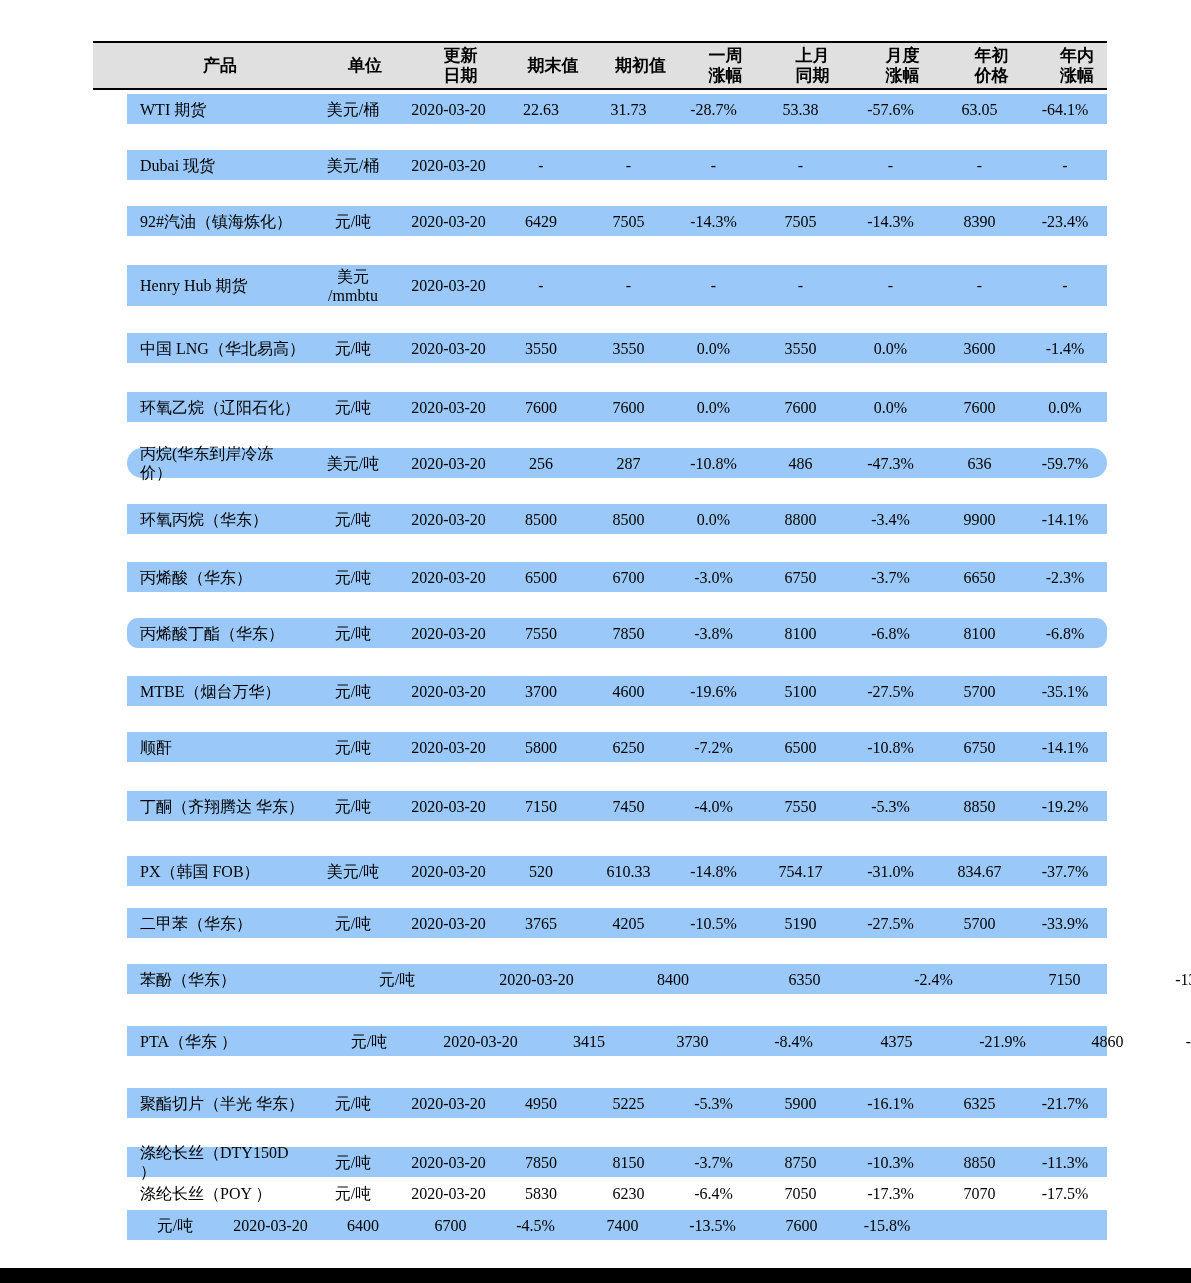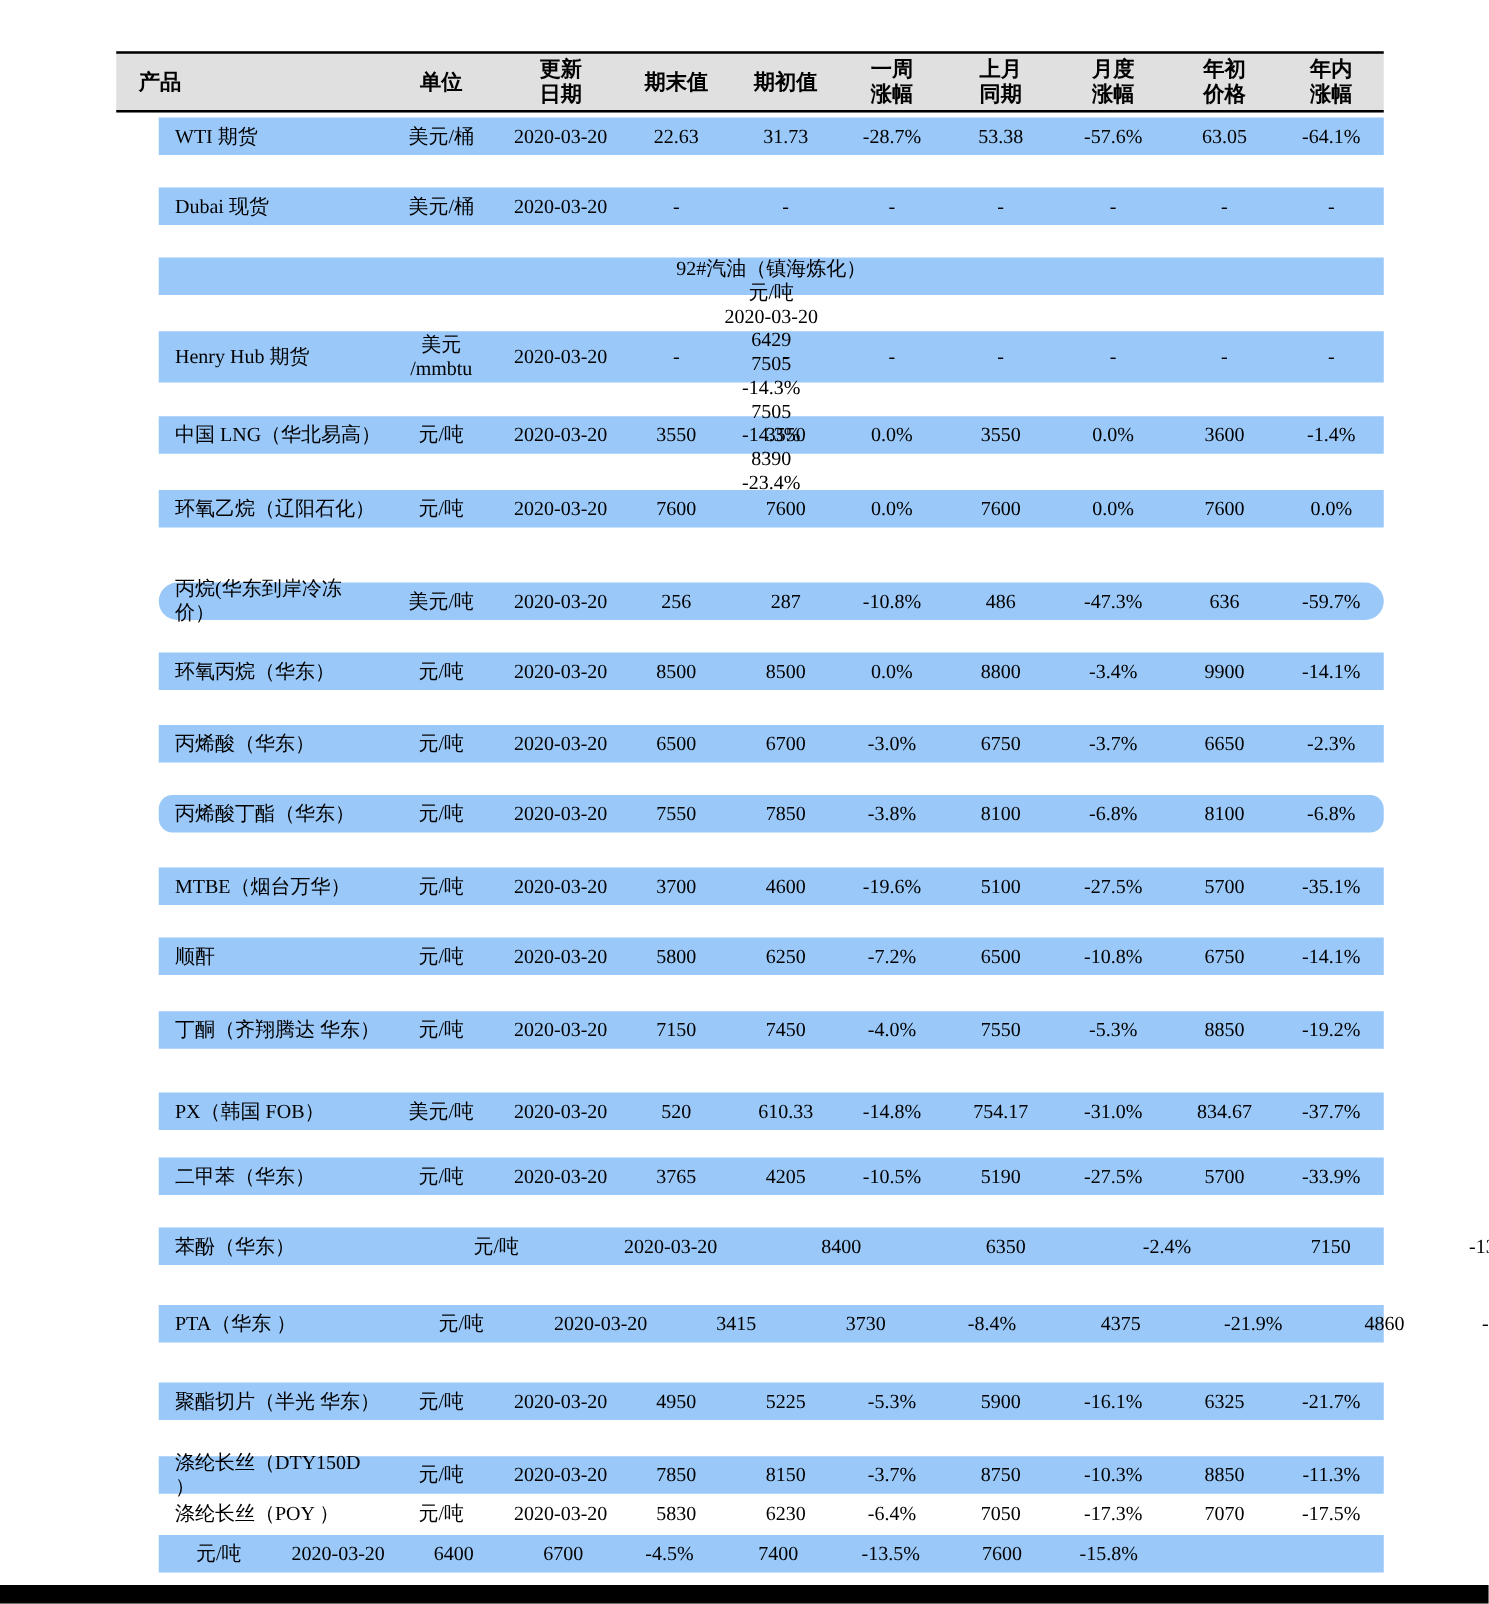--- a/index.html
+++ b/index.html
@@ -23,38 +23,38 @@
   }
   
   .tbody{margin-left:127px;width:980px;}
   .row{
     width:980px;height:30px;background:#9ac8f9;
     display:flex;align-items:center;
   }
   .row.white{background:#ffffff;}
   .cell{flex:0 0 auto;font-size:16px;text-align:center;white-space:pre-line;line-height:19px;}
   .c-product{width:178px;text-align:left;padding-left:13px;box-sizing:border-box;}
-  .thead .c-product{width:212px;text-align:left;padding-left:18px;}
+  .thead .c-product{width:212px;text-align:center;padding-left:18px;margin-left:12px;}
   .c-unit{width:96px;}
   .c-date{width:95px;}
   .c-end{width:90px;}
   .c-start{width:85px;}
   .c-week{width:85px;}
   .c-lastmonth{width:89px;}
   .c-month{width:91px;}
   .c-yearstart{width:87px;}
   .c-ytd{width:84px;}
   
   .tbody .row:nth-child(1){margin-top:4px;justify-content:center;}
   .tbody .row:nth-child(2){margin-top:26px;}
-  .tbody .row:nth-child(3){margin-top:26px;flex-direction:column;}
+  .tbody .row:nth-child(3){margin-top:26px;}
   .tbody .row:nth-child(4){margin-top:29px;height:41px;}
   .tbody .row:nth-child(5){margin-top:27px;}
   .tbody .row:nth-child(6){margin-top:29px;}
-  .tbody .row:nth-child(7){margin-top:44px;border-radius:15px;}
+  .tbody .row:nth-child(7){margin-top:26px;border-radius:15px;}
   .tbody .row:nth-child(8){margin-top:26px;}
   .tbody .row:nth-child(9){margin-top:28px;}
   .tbody .row:nth-child(10){margin-top:26px;border-radius:11px;}
   .tbody .row:nth-child(11){margin-top:28px;}
   .tbody .row:nth-child(12){margin-top:26px;}
   .tbody .row:nth-child(13){margin-top:29px;}
   .tbody .row:nth-child(14){margin-top:35px;}
   .tbody .row:nth-child(15){margin-top:22px;}
   .tbody .row:nth-child(16){margin-top:26px;gap:44px;}
   .tbody .row:nth-child(17){margin-top:32px;gap:16px;}

